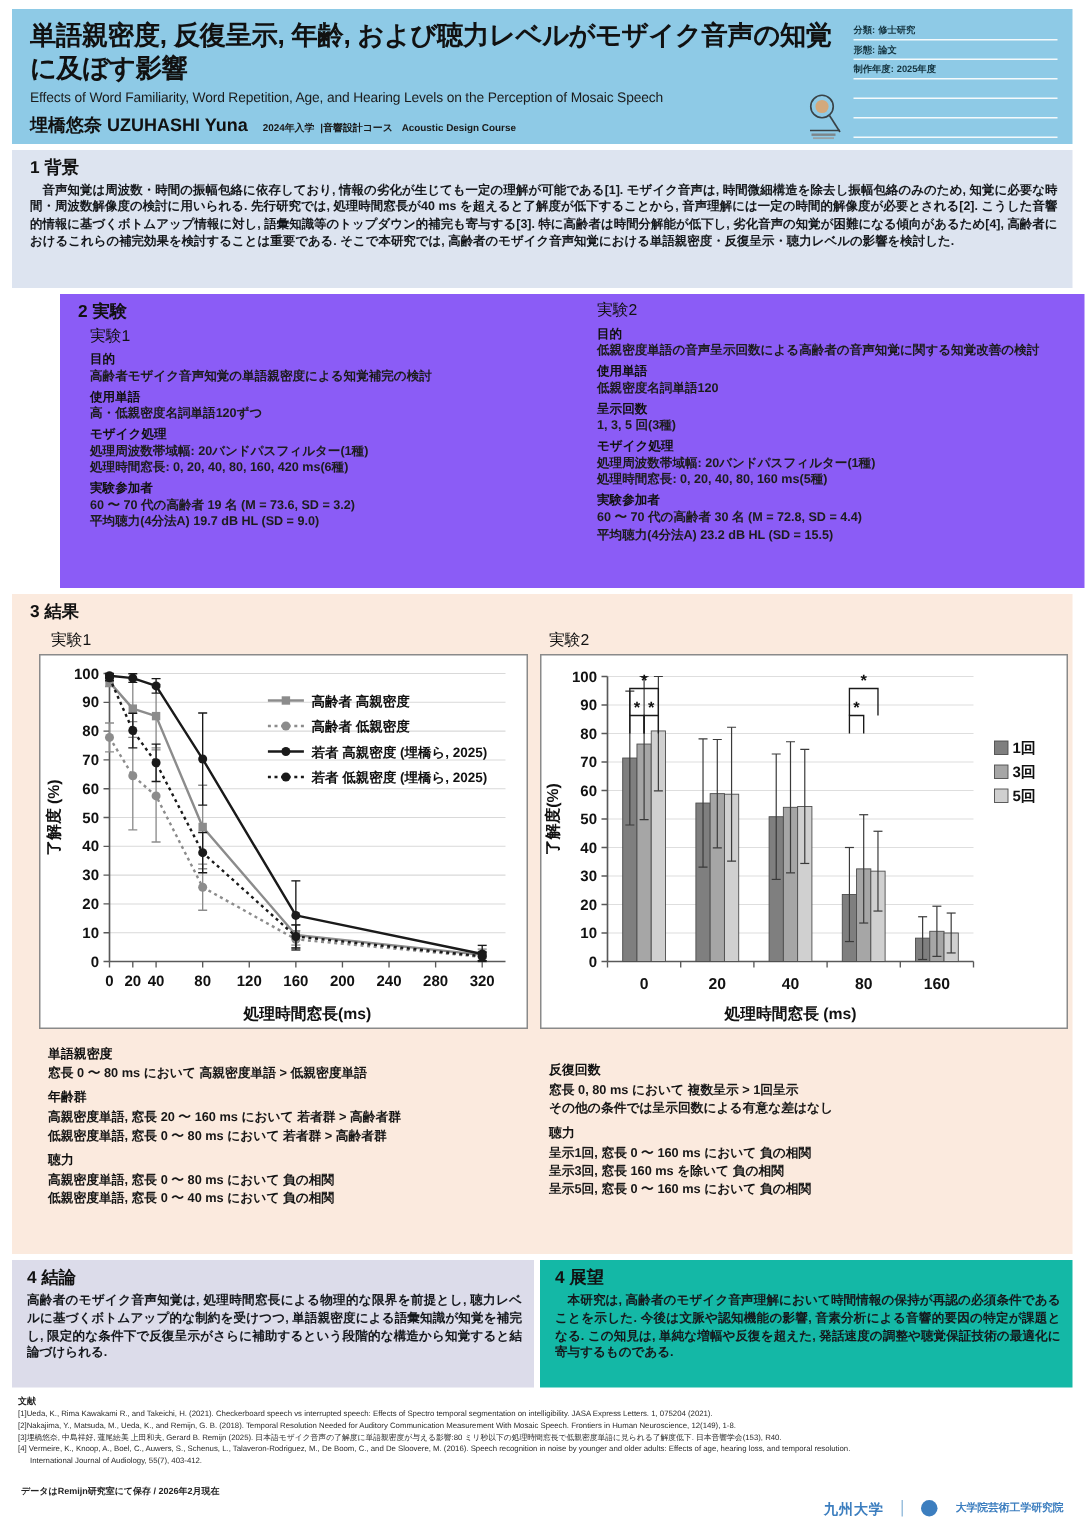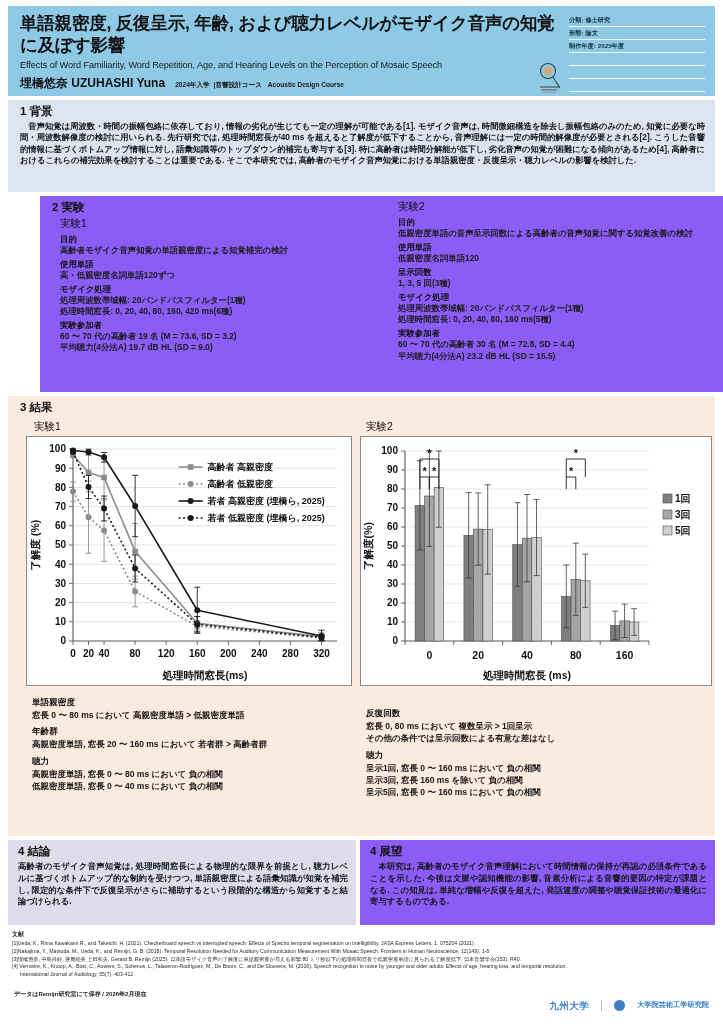--- a/index.html
+++ b/index.html
@@ -99,21 +99,21 @@
   #res-text-right { left: 358px; top: 296px; width: 350px; }
   .res-text .lbl { font-size: 8.6px; margin-top: 5px; }
   .res-text .line { font-size: 8.5px; font-weight: 700; line-height: 1.45; color: #171717; }
 
   #concl-panel {
     left: 8px; top: 840px; width: 348px; height: 85px;
     background: #dcdcea; padding: 4px 8px 4px 10px;
   }
   #outlook-panel {
     left: 360px; top: 840px; width: 355px; height: 85px;
-    background: #8b5cf6; padding: 4px 8px 4px 10px;
+    background: #14b8a6; padding: 4px 8px 4px 10px;
   }
   .concl-body {
     font-size: 8.4px; font-weight: 700; line-height: 1.4; color: #15181c;
     text-align: justify;
   }
   .concl-body.indent { text-indent: 1em; }
 
   
   #refs {
     position: absolute; left: 12px; top: 930px; width: 705px;
@@ -545,20 +545,21 @@
           <rect x="302" y="89" width="9" height="9" fill="#d0d0d0" stroke="#4d4d4d" stroke-width="0.6"></rect>
           <text x="314" y="97" font-size="10" font-weight="700" fill="#111" font-family="&quot;Liberation Sans&quot;, sans-serif">5回</text>
         </svg>
     </div>
 
     <div class="res-text" id="res-text-left">
       <div class="lbl">単語親密度</div>
       <div class="line">窓長 0 〜 80 ms において 高親密度単語 &gt; 低親密度単語</div>
       <div class="lbl">年齢群</div>
       <div class="line">高親密度単語, 窓長 20 〜 160 ms において 若者群 &gt; 高齢者群</div>
+      <div class="line">低親密度単語, 窓長 0 〜 80 ms において 若者群 &gt; 高齢者群</div>
       <div class="lbl">聴力</div>
       <div class="line">高親密度単語, 窓長 0 〜 80 ms において 負の相関</div>
       <div class="line">低親密度単語, 窓長 0 〜 40 ms において 負の相関</div>
     </div>
 
     <div class="res-text" id="res-text-right">
       <div class="lbl" style="margin-top:16px">反復回数</div>
       <div class="line">窓長 0, 80 ms において 複数呈示 &gt; 1回呈示</div>
       <div class="line">その他の条件では呈示回数による有意な差はなし</div>
       <div class="lbl">聴力</div>

